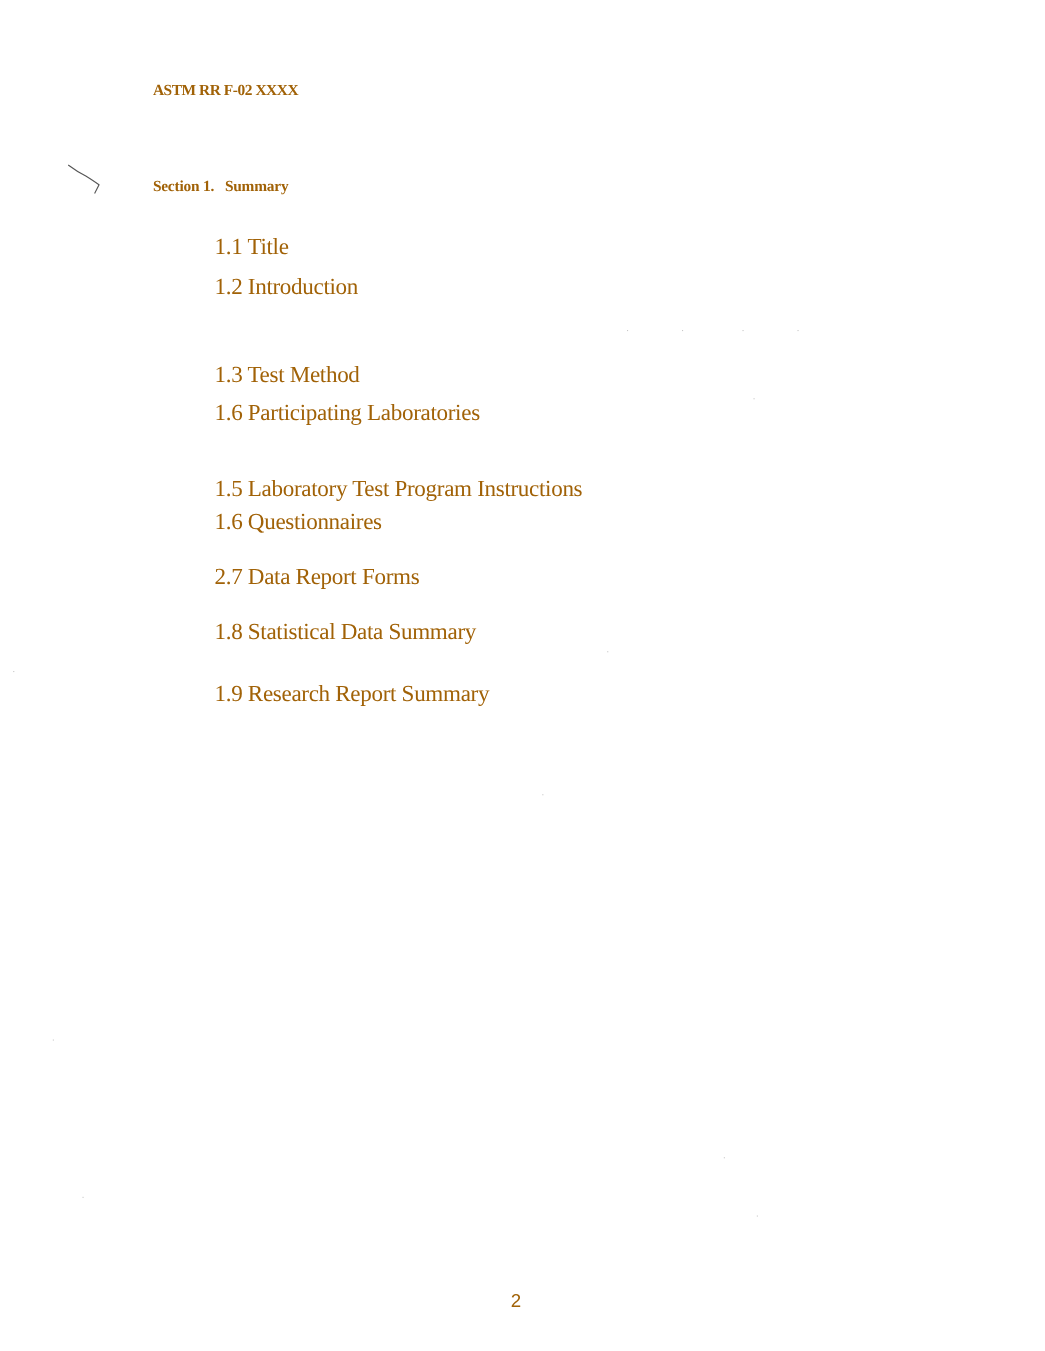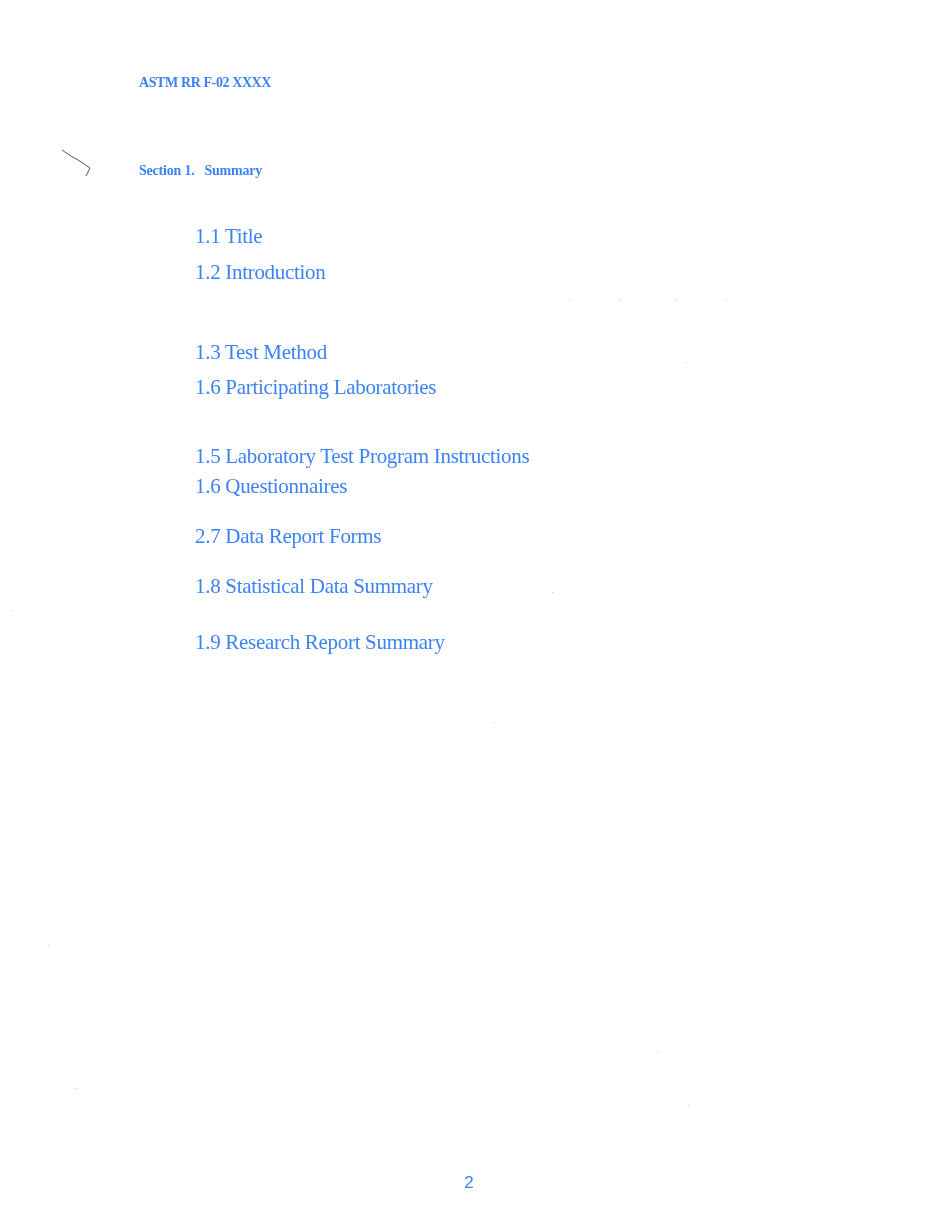--- a/index.html
+++ b/index.html
@@ -5,21 +5,21 @@
     html, body {
       margin: 0;
       padding: 0;
       background: #ffffff;
     }
     .page {
       position: relative;
       width: 778px;
       height: 1228px;
       background: #ffffff;
-      color: #3b82f6;
+      color: #a16207;
       font-family: "Liberation Serif", "DejaVu Serif", serif;
       overflow: hidden;
     }
     .header {
       position: absolute;
       left: 139px;
       top: 73px;
       font-size: 14px;
       line-height: 19px;
       letter-spacing: -0.4px;
@@ -51,21 +51,20 @@
       margin: 0;
       padding: 0;
       list-style: none;
     }
     .toc-item {
       position: absolute;
       left: 0;
       font-size: 21px;
       white-space: nowrap;
       letter-spacing: -0.3px;
-      margin-top: 12px;
     }
     .page-number {
       position: absolute;
       left: 0;
       width: 938px;
       top: 1173px;
       text-align: center;
       font-family: "Liberation Sans", "DejaVu Sans", sans-serif;
       font-size: 17px;
     }

